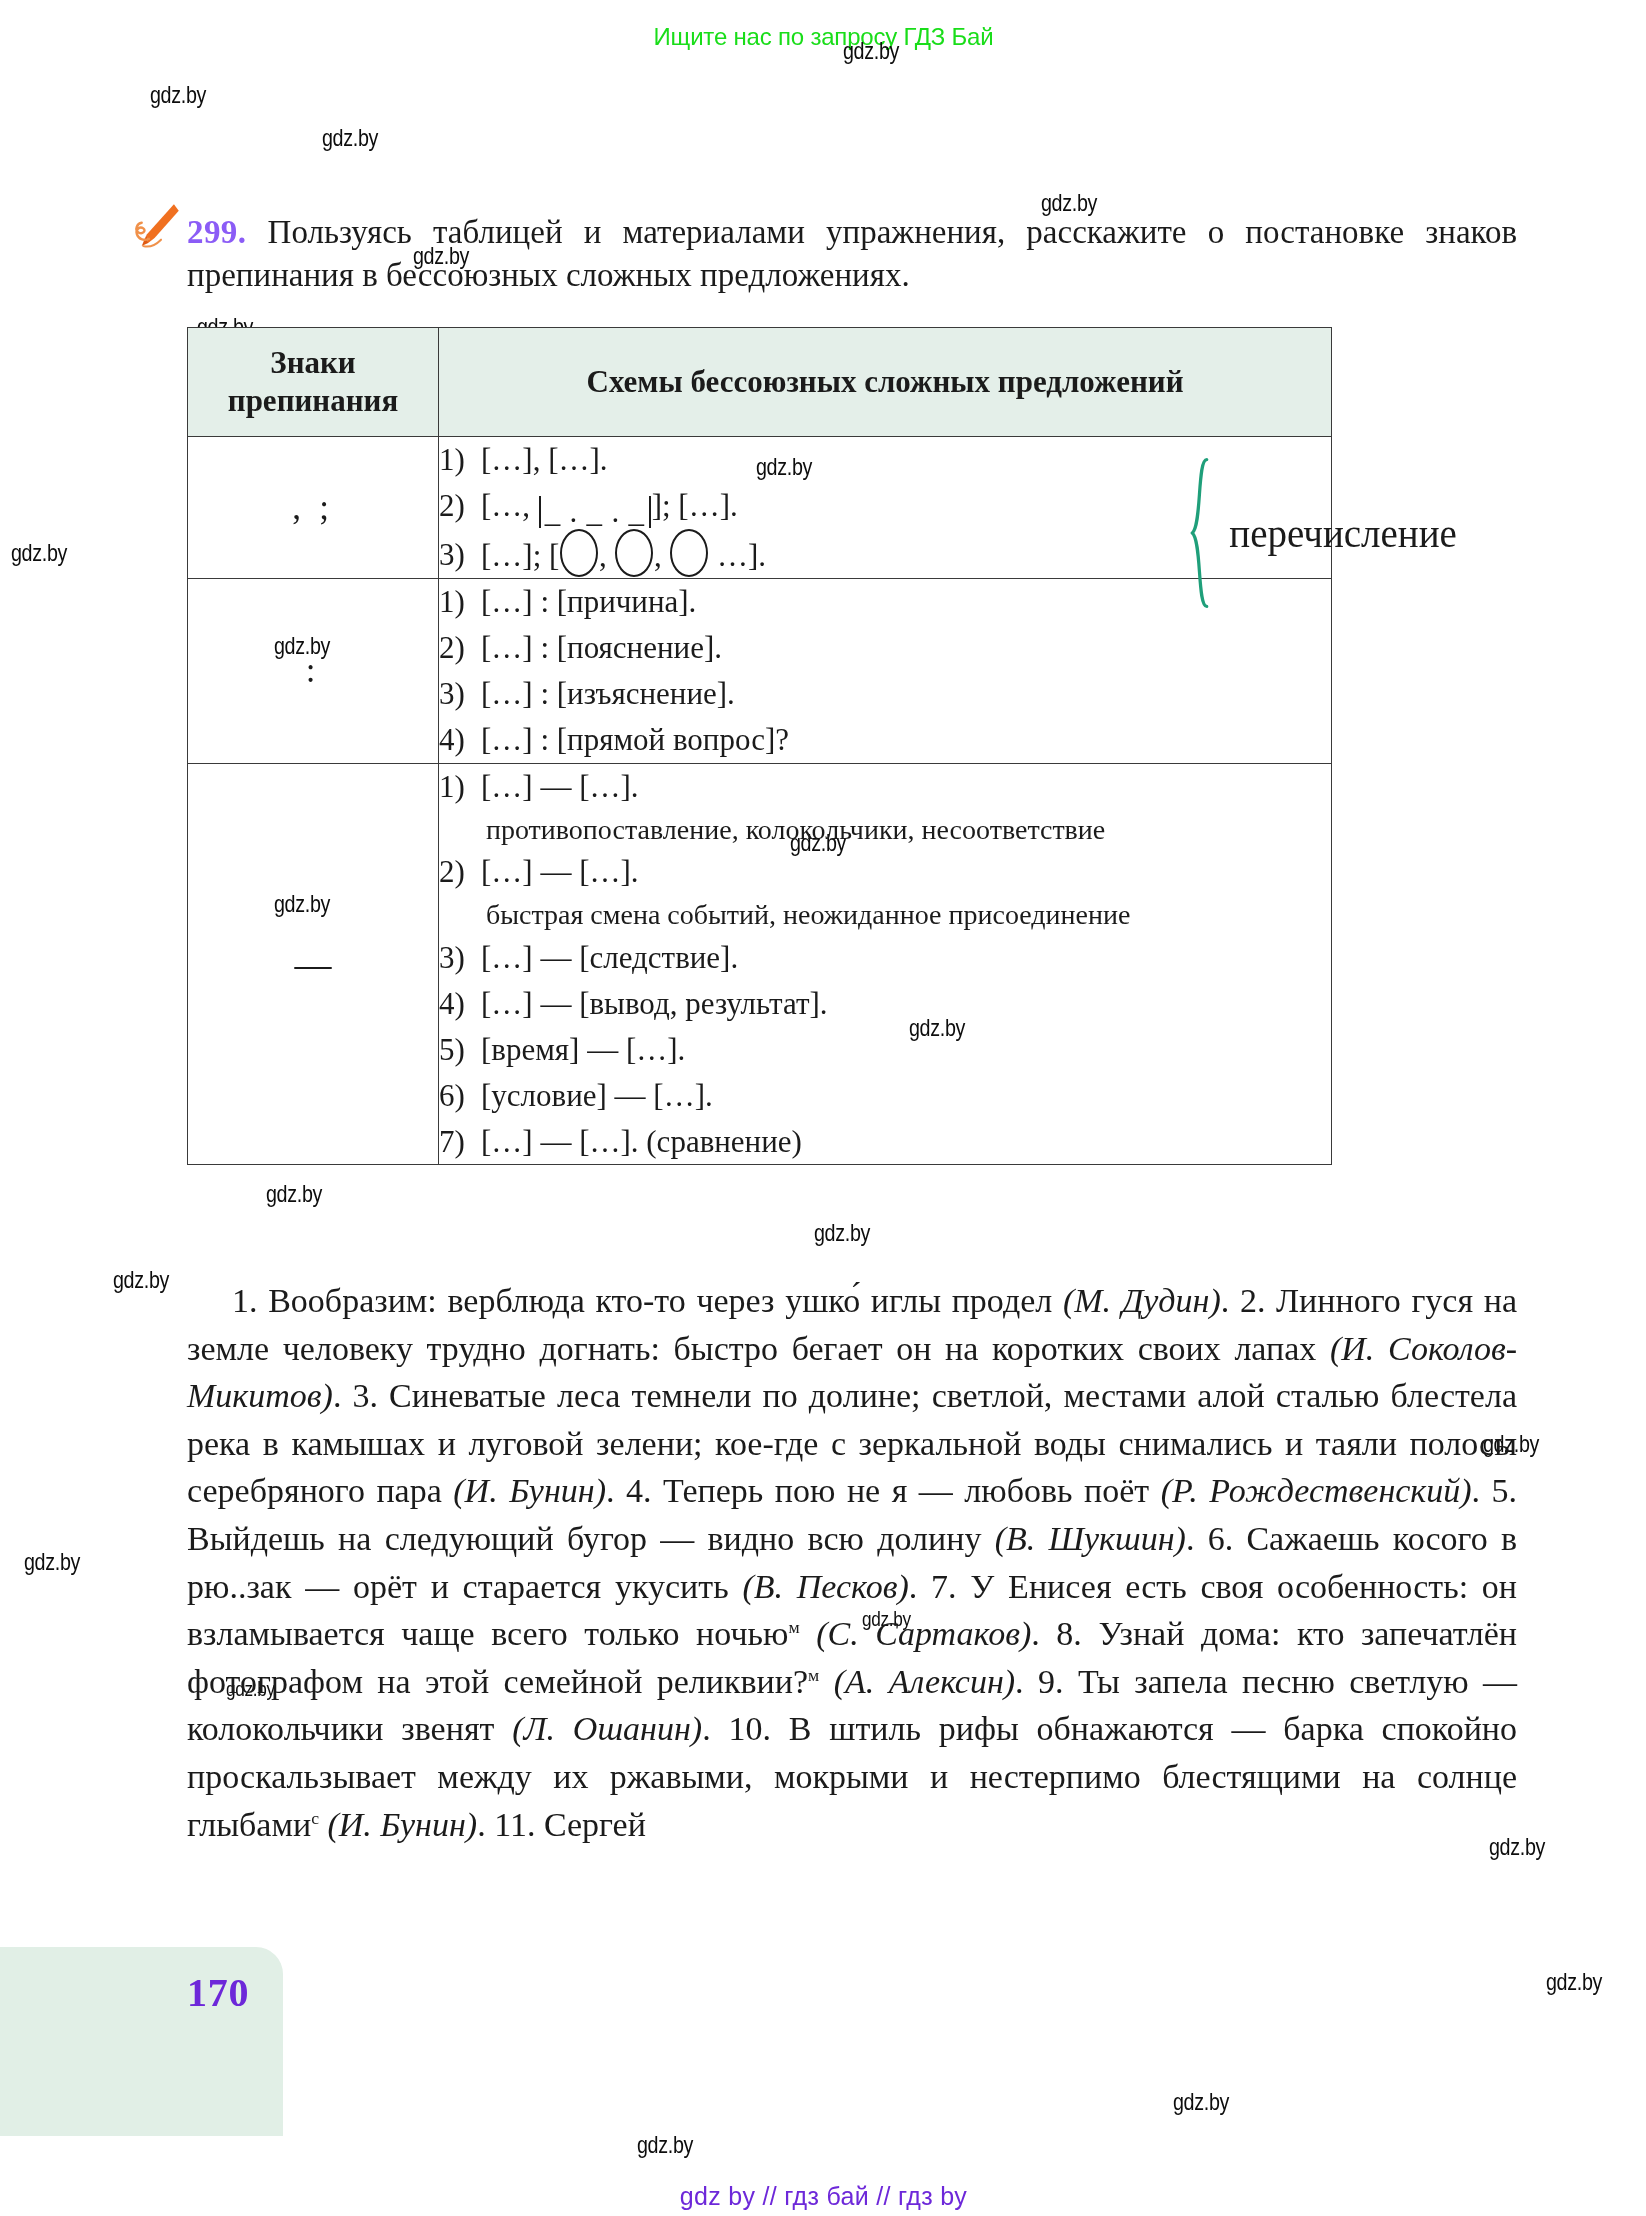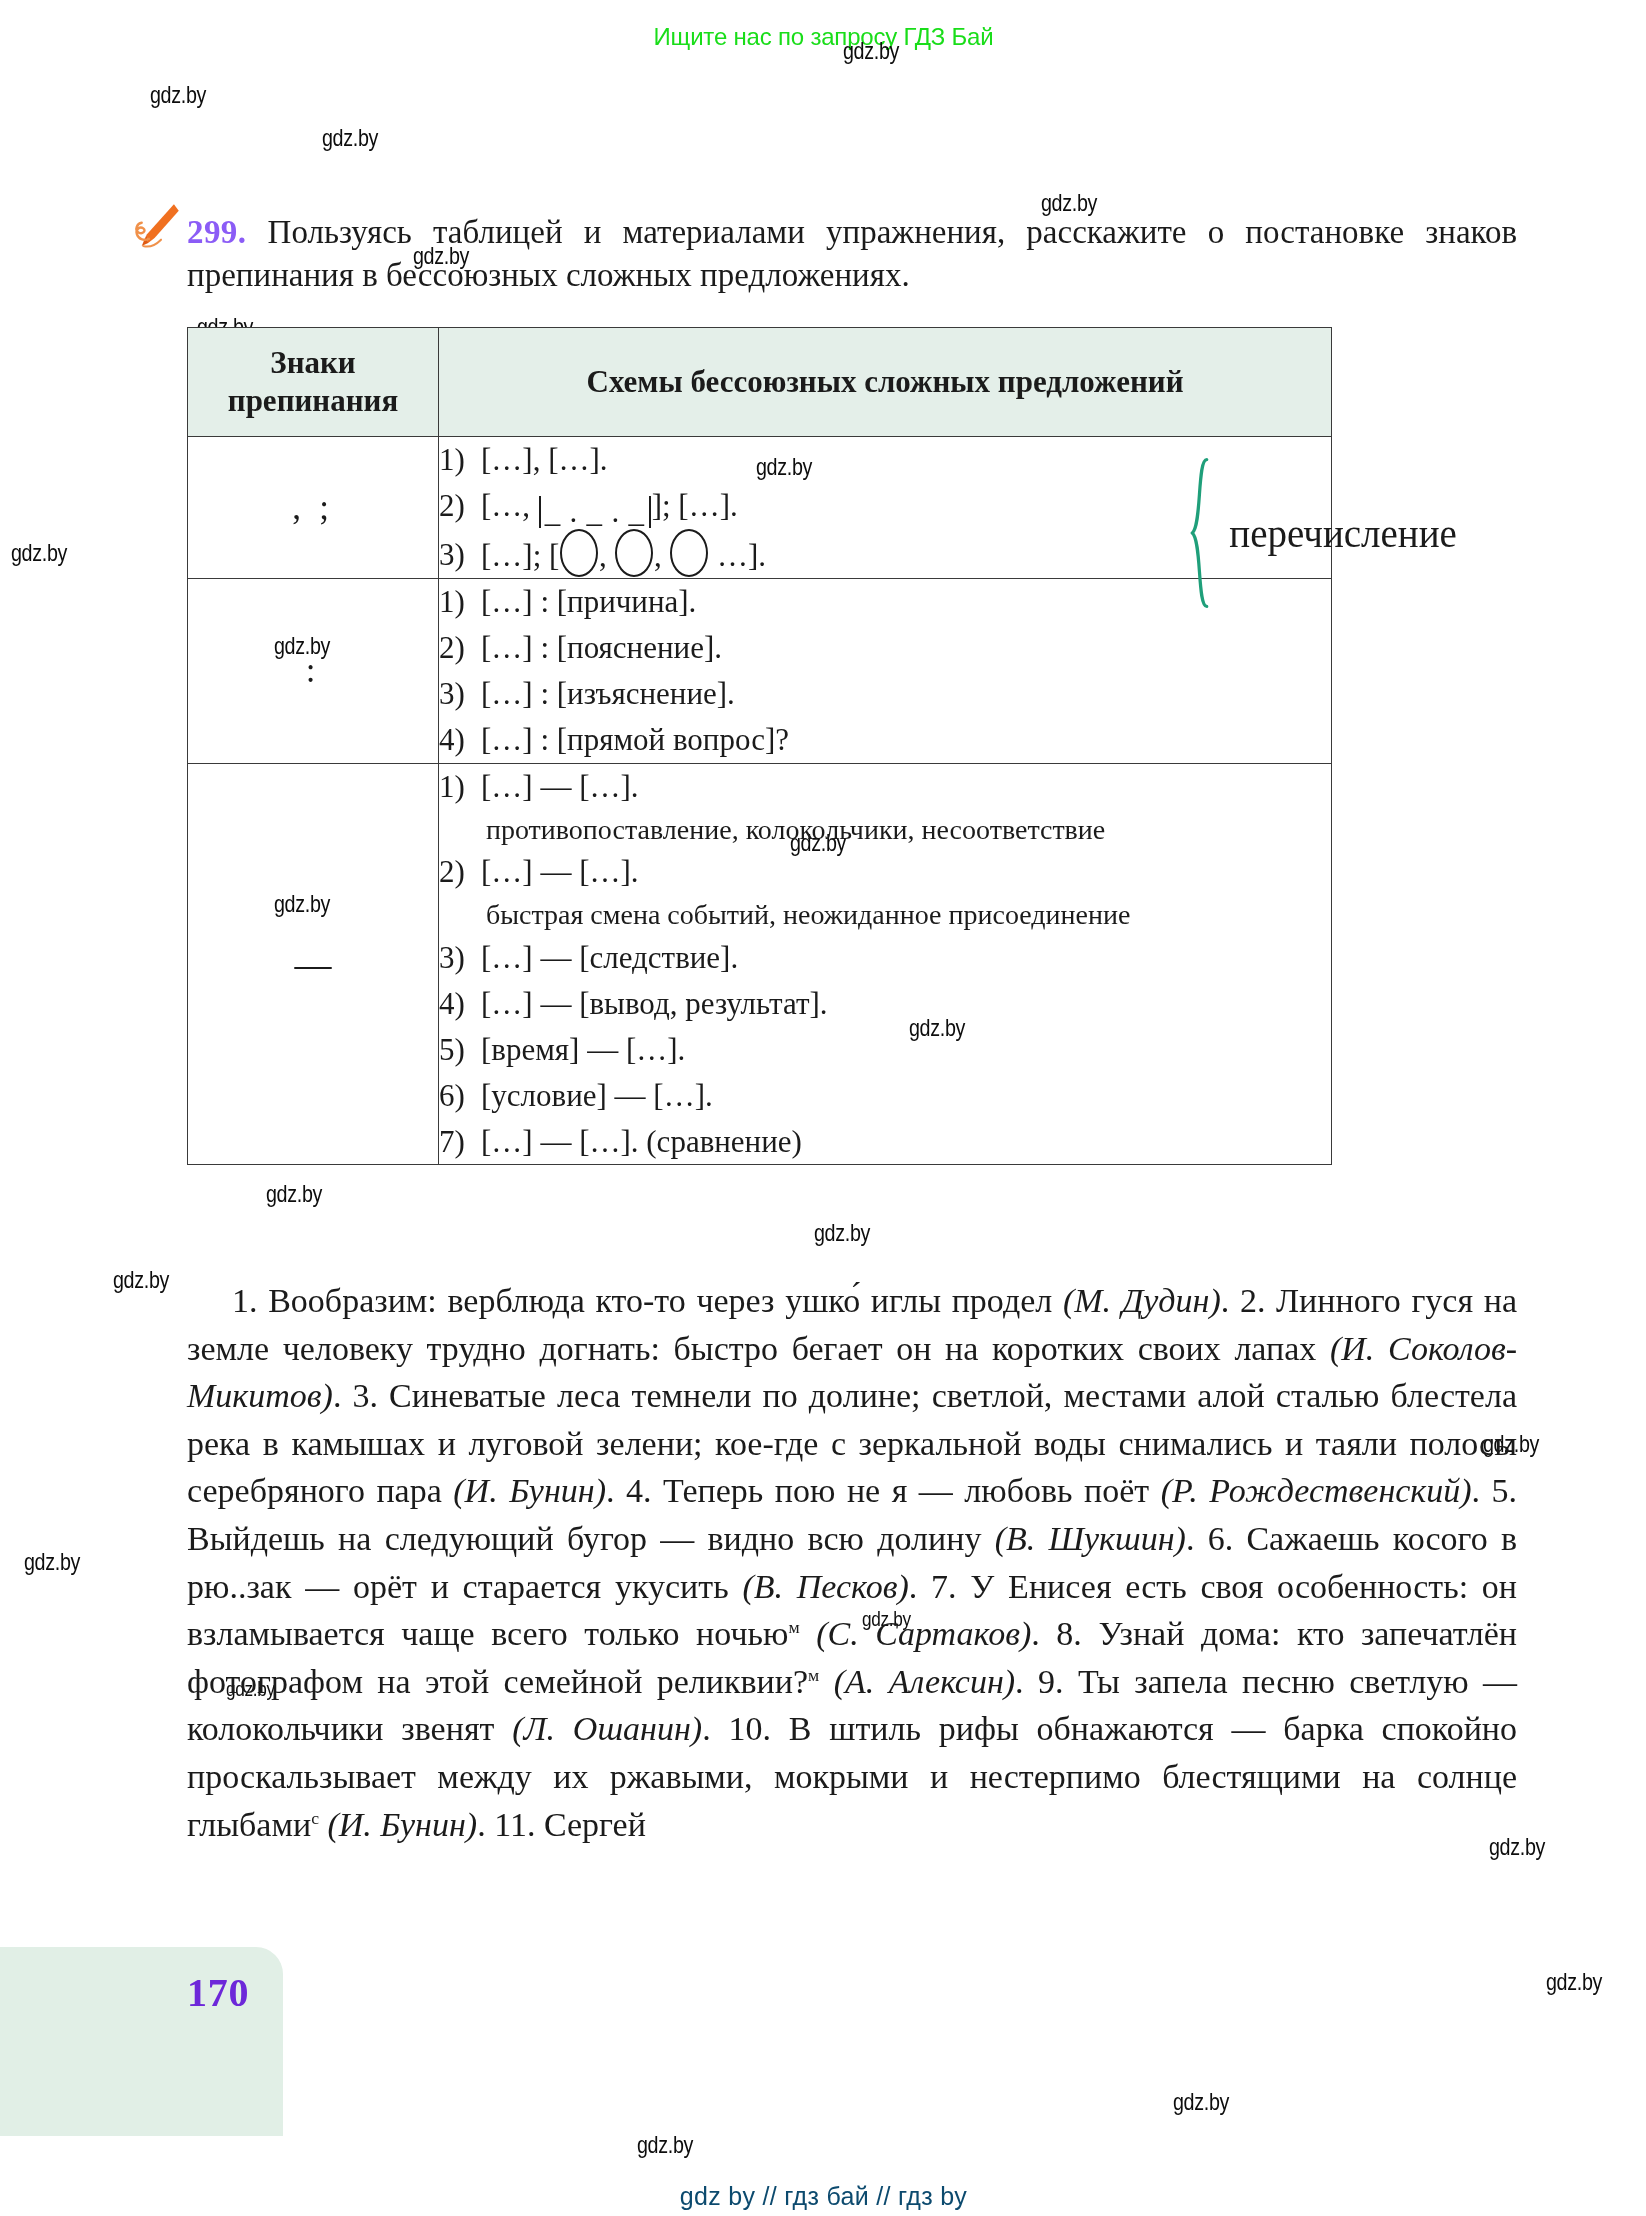--- a/index.html
+++ b/index.html
@@ -49,21 +49,21 @@
   }
 
   .bottom-banner {
     position: absolute;
     bottom: 22.6px;
     left: 0;
     width: 100%;
     text-align: center;
     font-family: "Liberation Sans", "DejaVu Sans", sans-serif;
     font-size: 25px;
-    color: #0c4a6e;
+    color: #6d28d9;
     letter-spacing: 0.3px;
   }
 
   
   .exercise {
     position: absolute;
     left: 187px;
     top: 193px;
     width: 1330px;
     font-size: 33px;

